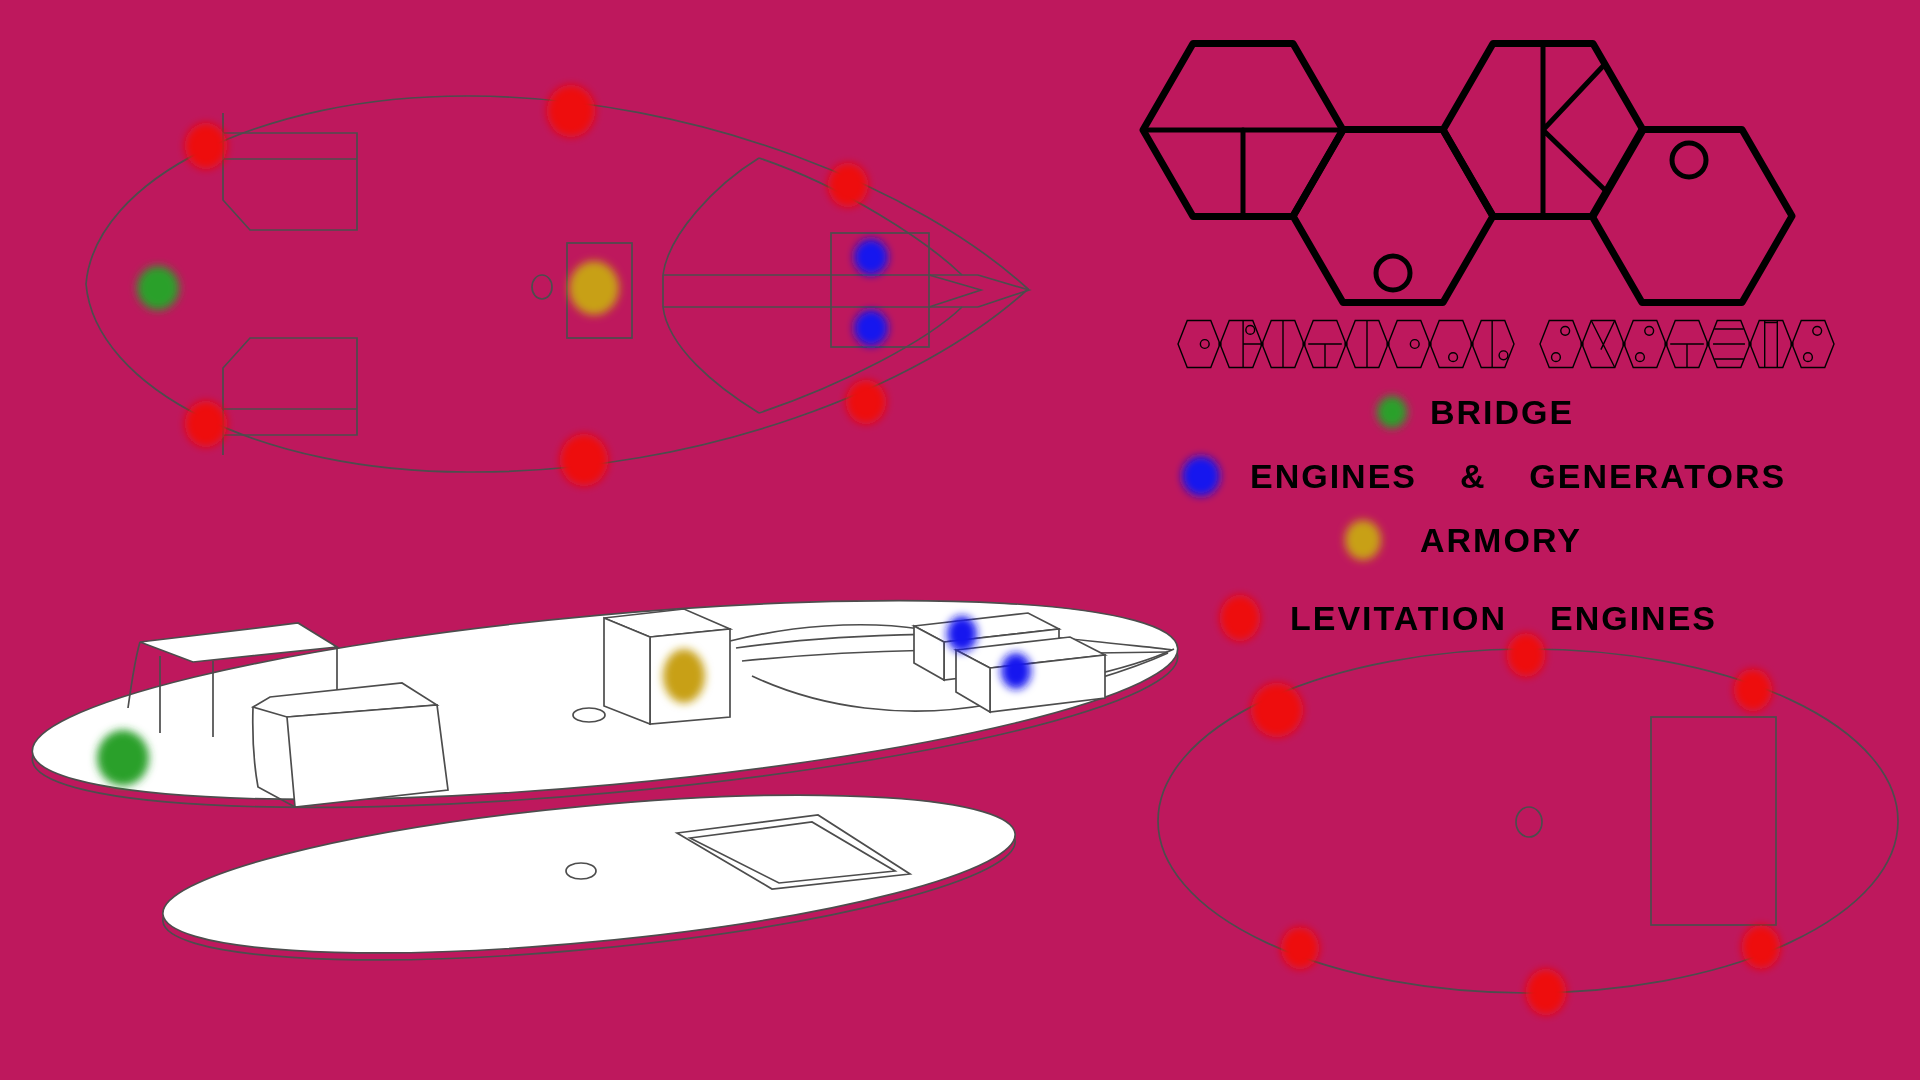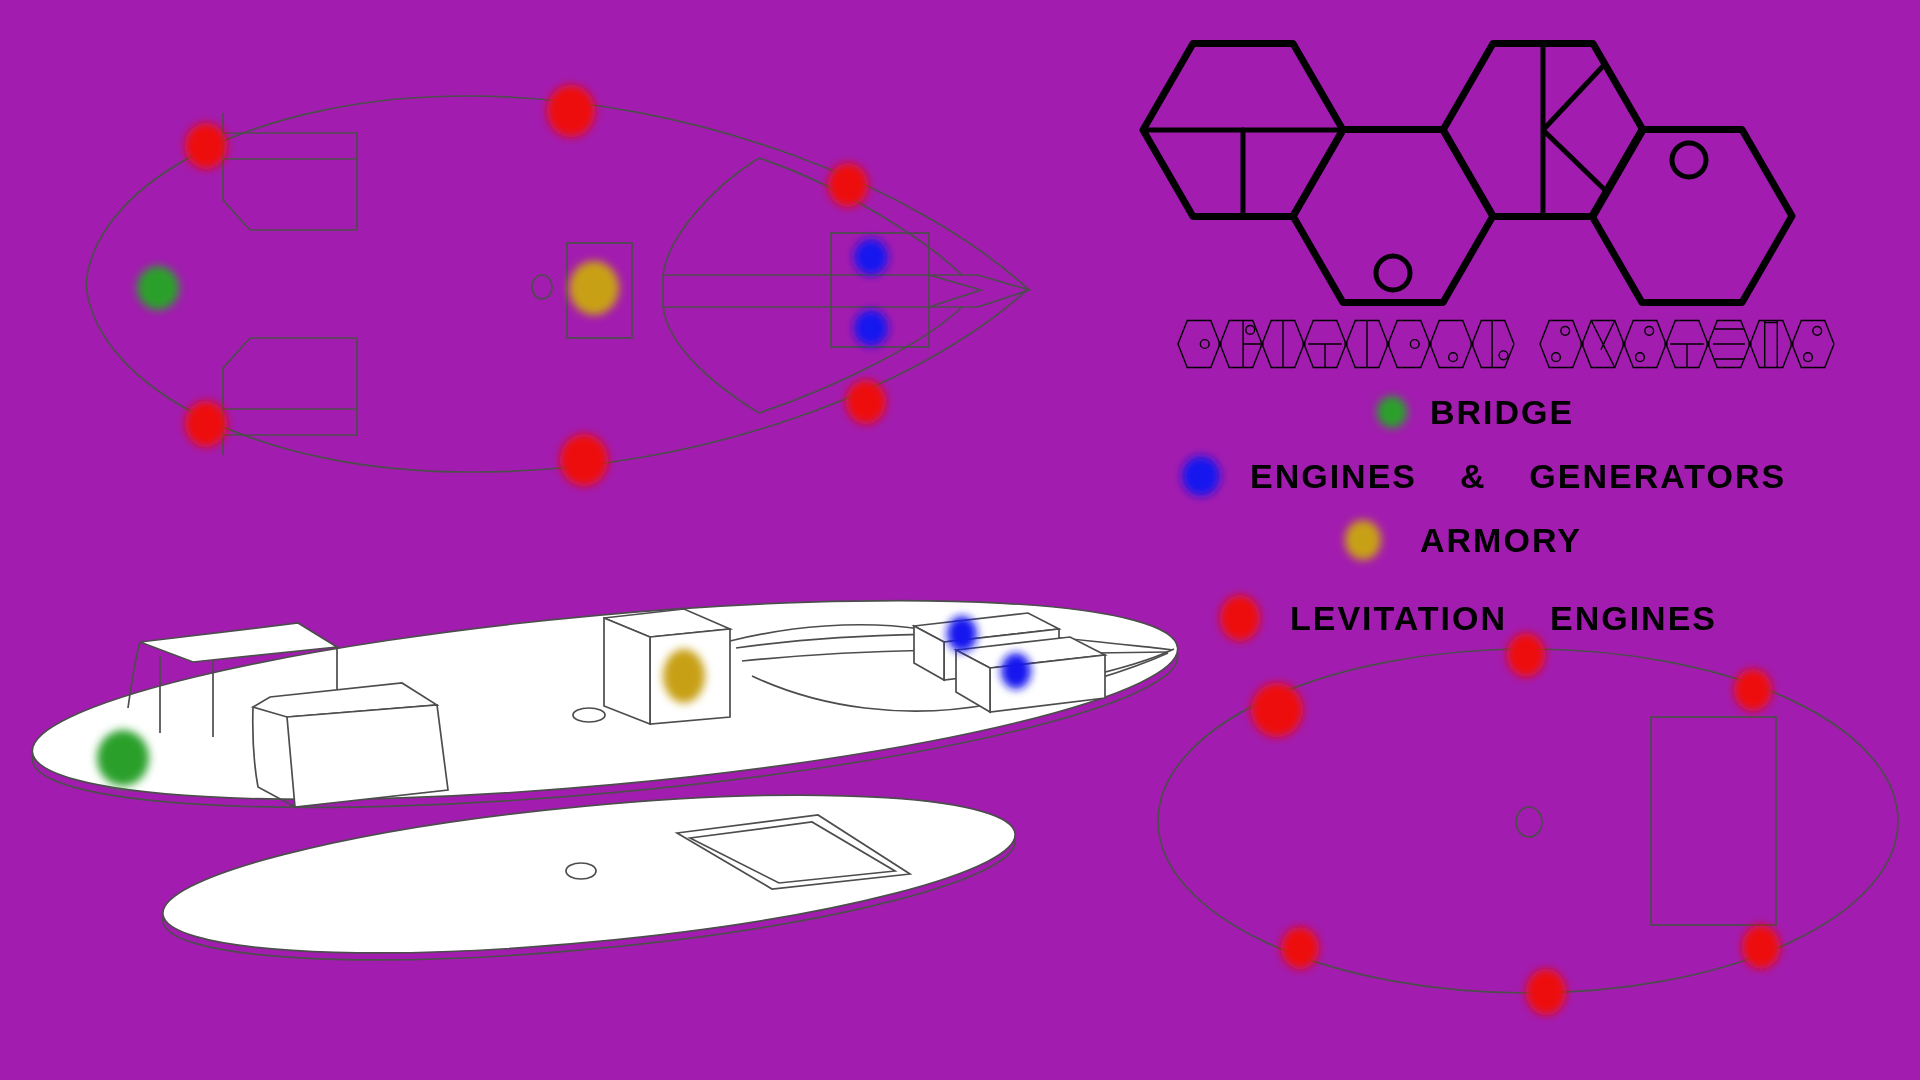--- a/index.html
+++ b/index.html
@@ -1,16 +1,16 @@
 <!DOCTYPE html>
 <html><head>
 <meta charset="utf-8">
 <style>
   html,body{margin:0;padding:0;background:#ffffff;}
-  .stage{position:relative;width:1920px;height:1080px;background:#a21caf;overflow:hidden;
+  .stage{position:relative;width:1920px;height:1080px;background:#be185d;overflow:hidden;
          font-family:"Liberation Sans", sans-serif;}
   svg{position:absolute;left:0;top:0;}
   .shipline{stroke:#4d4d4d;stroke-width:1.7;fill:none;}
   .shipface{stroke:#4d4d4d;stroke-width:1.7;fill:#ffffff;}
   .legend-label{font-family:"Liberation Sans", sans-serif;font-weight:bold;font-size:34px;
                 letter-spacing:2px;word-spacing:10px;fill:#000;white-space:pre;}
 </style>
 </head>
 <body>
 

